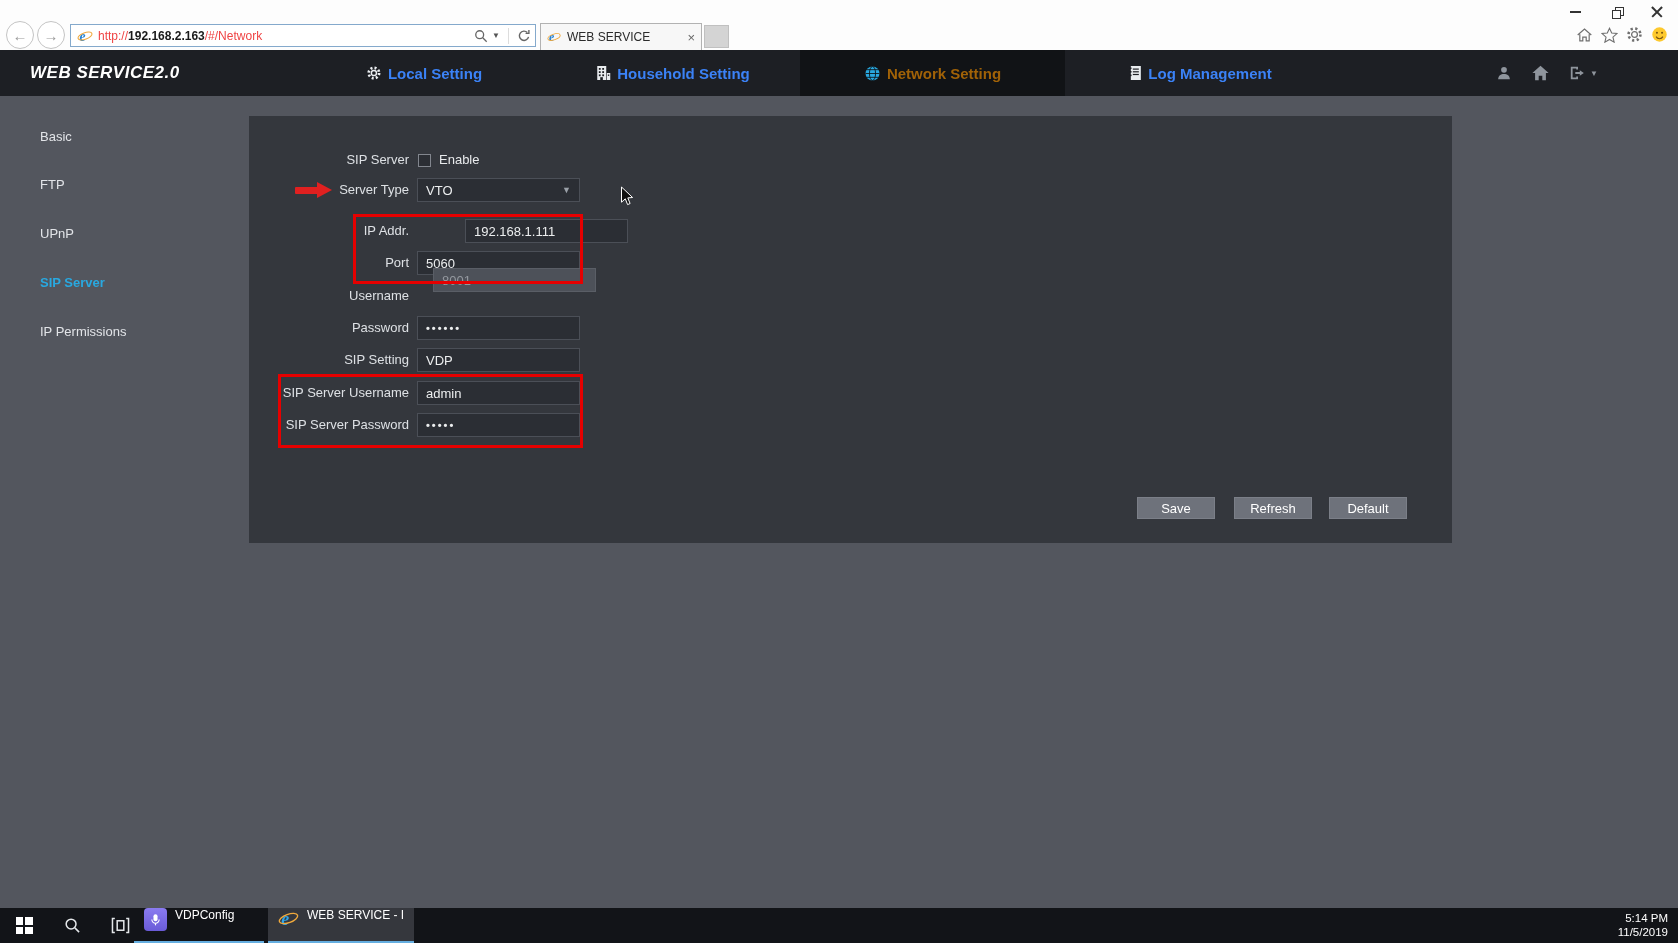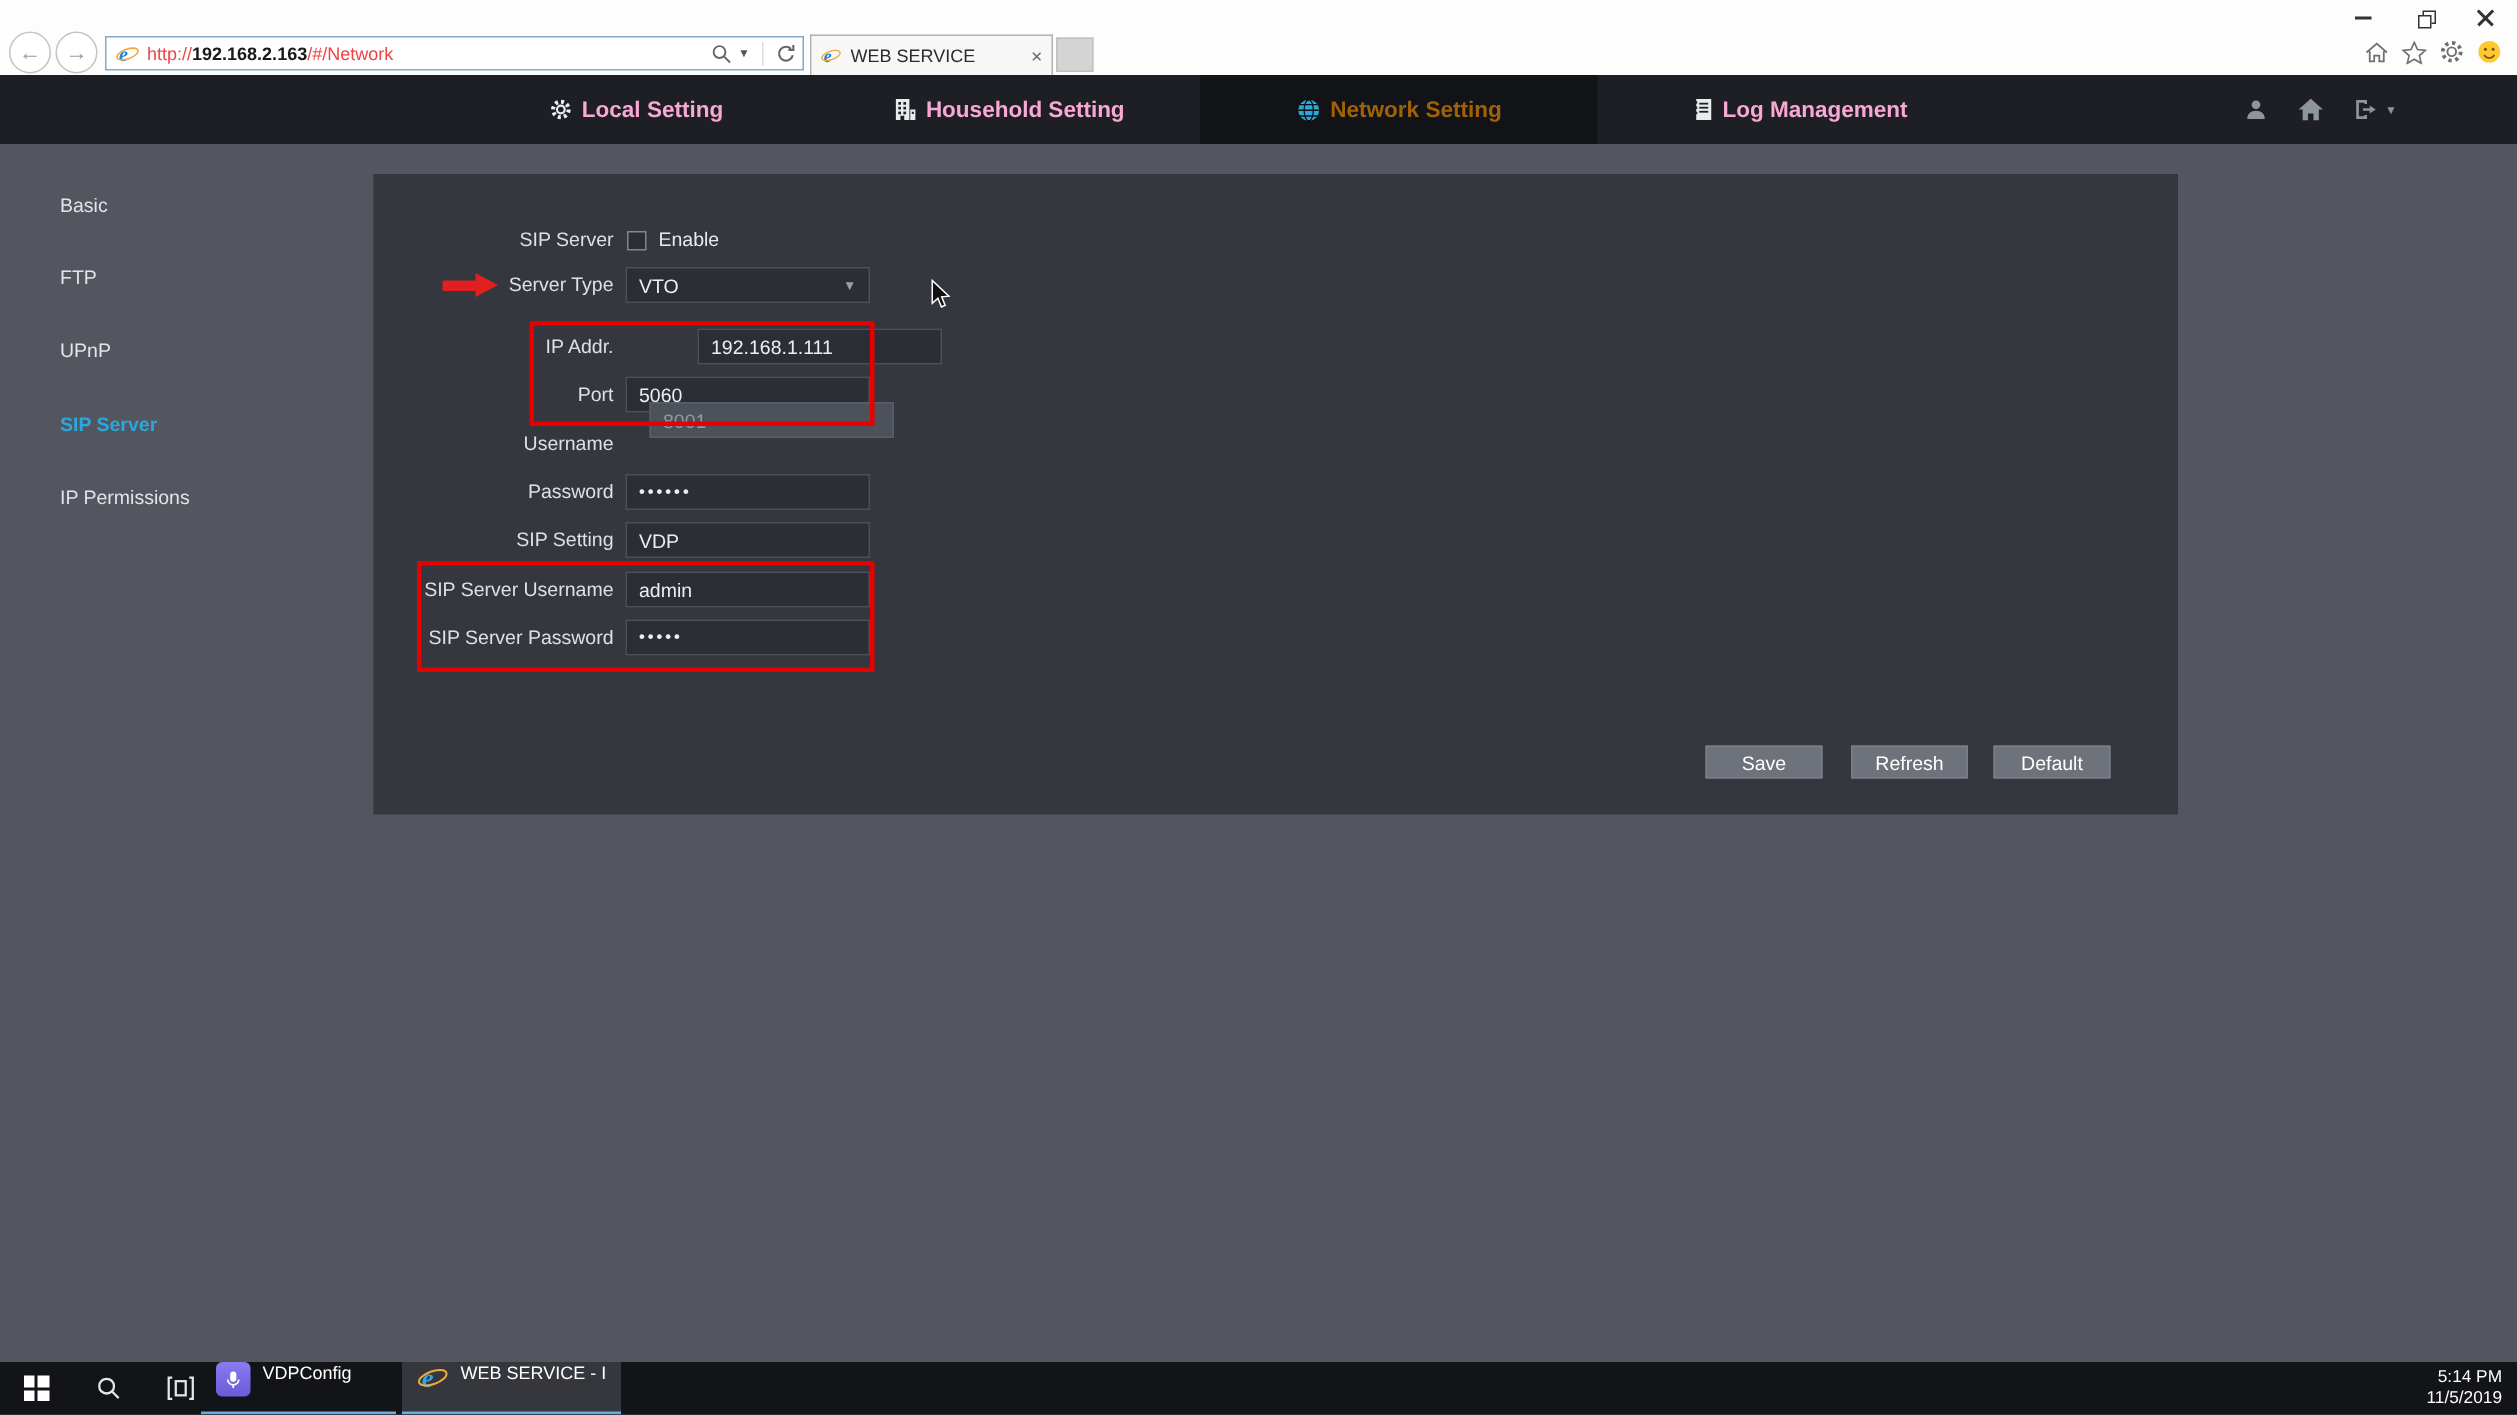--- a/index.html
+++ b/index.html
@@ -34,21 +34,21 @@
          display:flex; align-items:center; padding:0 6px; gap:6px; }
   .tab-title { font-size:12px; color:#2b2b2b; flex:1; white-space:nowrap; overflow:hidden; }
   .tab-close { font-size:13px; color:#666; line-height:1; }
   .tab-stub { position:absolute; left:704px; top:25px; width:25px; height:23px; background:#d4d4d4; border:1px solid #c0c0c0; }
   .chrome-icons { position:absolute; right:10px; top:26px; display:flex; align-items:center; gap:8px; }
   
   .navbar { position:absolute; top:50px; left:0; width:100%; height:46px; background:#1d1f24; }
   .logo { position:absolute; left:30px; top:0; height:46px; display:flex; align-items:center;
           color:#fff; font-size:17px; font-weight:800; font-style:italic; letter-spacing:.5px; }
   .nav-tab { position:absolute; top:0; height:46px; display:flex; align-items:center; gap:6px;
-             font-size:15px; font-weight:600; color:#f9a8d4; transform:translateX(-50%); cursor:pointer; }
+             font-size:15px; font-weight:600; color:#3b82f6; transform:translateX(-50%); cursor:pointer; }
   .nav-tab.blk { transform:none; justify-content:center; }
   .tab-local { left:424px; } .tab-household { left:673px; }
   .tab-network { left:800px; width:265px; background:#111316; color:#a16207; }
   .tab-log { left:1200px; }
   .nav-right { position:absolute; right:80px; top:0; height:46px; display:flex; align-items:center; gap:18px; }
   .nav-right .caret { font-size:8px; color:#8f959d; margin-left:2px; }
   
   .side-item { position:absolute; left:40px; font-size:13px; color:#e2e4e8; height:16px; line-height:16px; cursor:pointer; }
   .si-basic { top:129px; } .si-ftp { top:177px; } .si-upnp { top:226px; }
   .si-sip { top:275px; color:#29a8e0; font-weight:bold; } .si-ipperm { top:324px; }
@@ -176,20 +176,21 @@
             <circle cx="10" cy="10" r="8.5" fill="#fdc92e"></circle>
             <circle cx="7" cy="8" r="1.2" fill="#7a5410"></circle>
             <circle cx="13" cy="8" r="1.2" fill="#7a5410"></circle>
             <path d="M6 12.5 a4.5 4.5 0 0 0 8 0" stroke="#7a5410" stroke-width="1.3" fill="none"></path>
           </svg>
         </span>
     </div>
   </div>
 
   <div class="navbar">
+    <div class="logo">WEB SERVICE2.0</div>
 
     <div class="nav-tab tab-local">
       <span>
           <svg width="16" height="16" viewBox="0 0 20 20">
             <circle cx="10" cy="10" r="6.5" fill="none" stroke="#eceff2" stroke-width="3.4" stroke-dasharray="2.5 2.6"></circle>
             <circle cx="10" cy="10" r="3.2" fill="none" stroke="#eceff2" stroke-width="1.8"></circle>
           </svg>
         </span>
       <span>Local Setting</span>
     </div>

